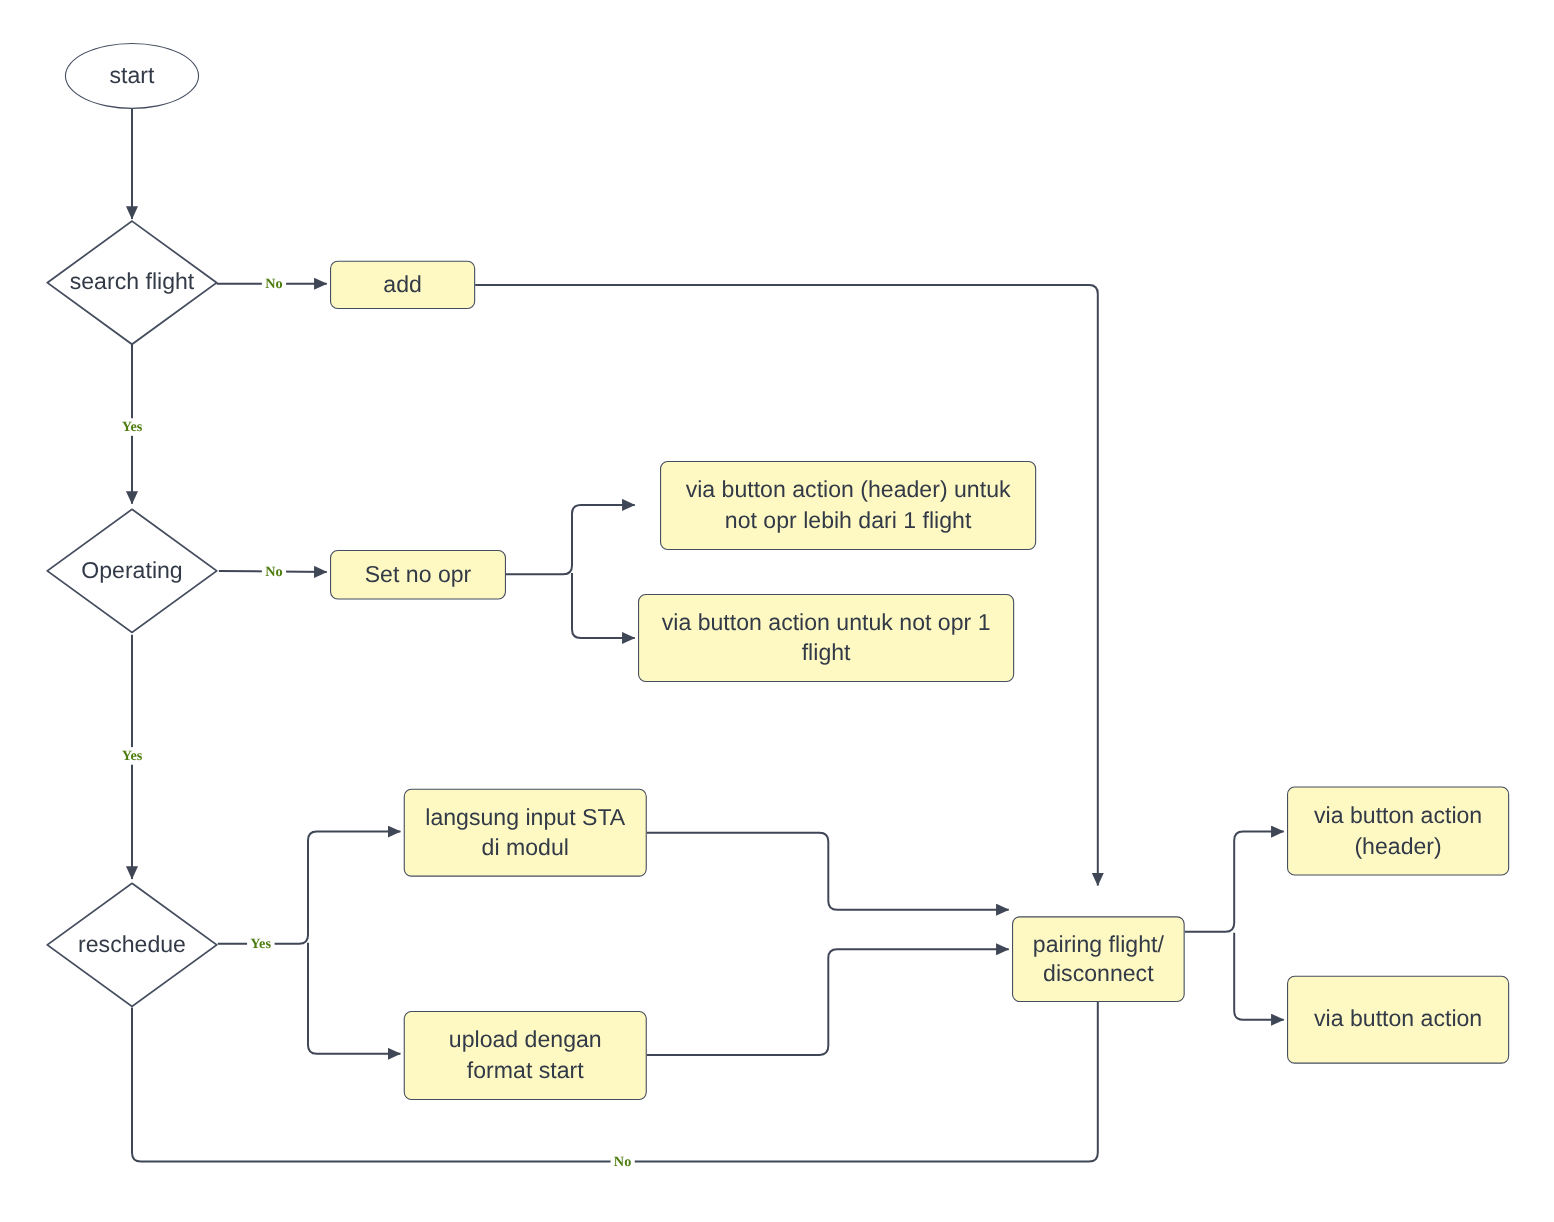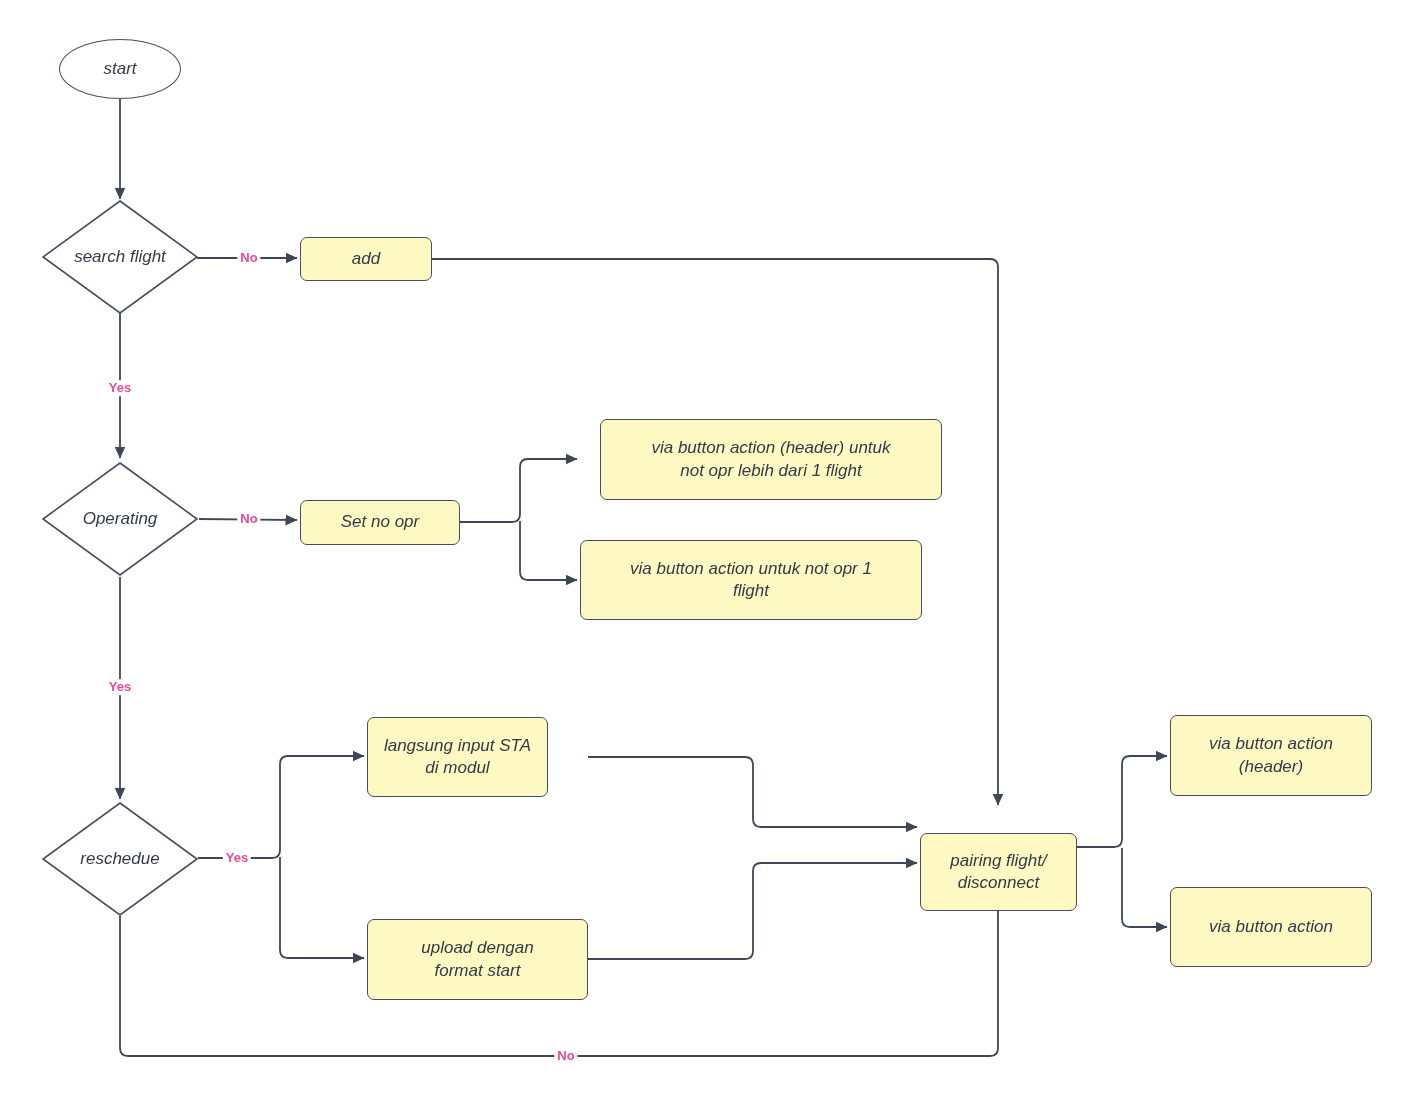--- a/index.html
+++ b/index.html
@@ -4,33 +4,32 @@
 <style>
   html,body{margin:0;padding:0;}
   body{
     width:1413px;height:1111px;background:#ffffff;position:relative;
     font-family:"Liberation Sans", sans-serif;overflow:hidden;
   }
   #canvas{position:absolute;inset:0;width:1413px;height:1111px;}
   #wires{position:absolute;left:0;top:0;z-index:1;}
   .node{
     position:absolute;display:flex;align-items:center;justify-content:center;
-    text-align:center;color:#333a47;font-size:17px;line-height:1.3;z-index:2;
+    text-align:center;color:#333a47;font-size:21px;line-height:1.3;z-index:2;
     box-sizing:border-box;
-    font-style:italic;
   }
   .rect{background:#fef9c3;border:1.6px solid #454d5e;border-radius:7px;}
   .ellipse{background:#ffffff;border:1.6px solid #454d5e;border-radius:50%;}
   .diamond{background:transparent;border:none;}
   .diamond svg{position:absolute;left:0;top:0;}
   .lbl{position:relative;white-space:pre-line;display:block;}
   .edge-label{
     position:absolute;transform:translate(-50%,-50%);z-index:3;
-    background:#ffffff;color:#ec4899;font-size:13px;font-weight:bold;
-    padding:0 3px;line-height:1.2;
+    background:#ffffff;color:#4d7c0f;font-size:13px;font-weight:bold;
+    padding:0 3px;line-height:1.2;font-family:Liberation Serif, serif;
   }
 </style>
 </head>
 <body>
 
 <div id="canvas">
 
   <svg id="wires" width="1413" height="1111">
     <defs>
       <marker id="arrow" markerUnits="userSpaceOnUse" markerWidth="14" markerHeight="12" refX="11.5" refY="5.5" orient="auto">
@@ -90,21 +89,21 @@
 flight</span>
   </div>
 
   <div class="node diamond" style="left:42px;top:802px;width:156px;height:114px;">
     <svg width="156" height="114">
       <polygon points="78,1 155,57 78,113 1,57" fill="#ffffff" stroke="#454d5e" stroke-width="1.6"></polygon>
     </svg>
     <span class="lbl">reschedue</span>
   </div>
 
-  <div class="node rect" style="left:367px;top:717px;width:181px;height:80px;">
+  <div class="node rect" style="left:367px;top:717px;width:221px;height:80px;">
     <span class="lbl">langsung input STA
 di modul</span>
   </div>
 
   <div class="node rect" style="left:367px;top:919px;width:221px;height:81px;">
     <span class="lbl">upload dengan
 format start</span>
   </div>
 
   <div class="node rect" style="left:920px;top:808px;width:157px;height:78px;margin-top:25px;">

